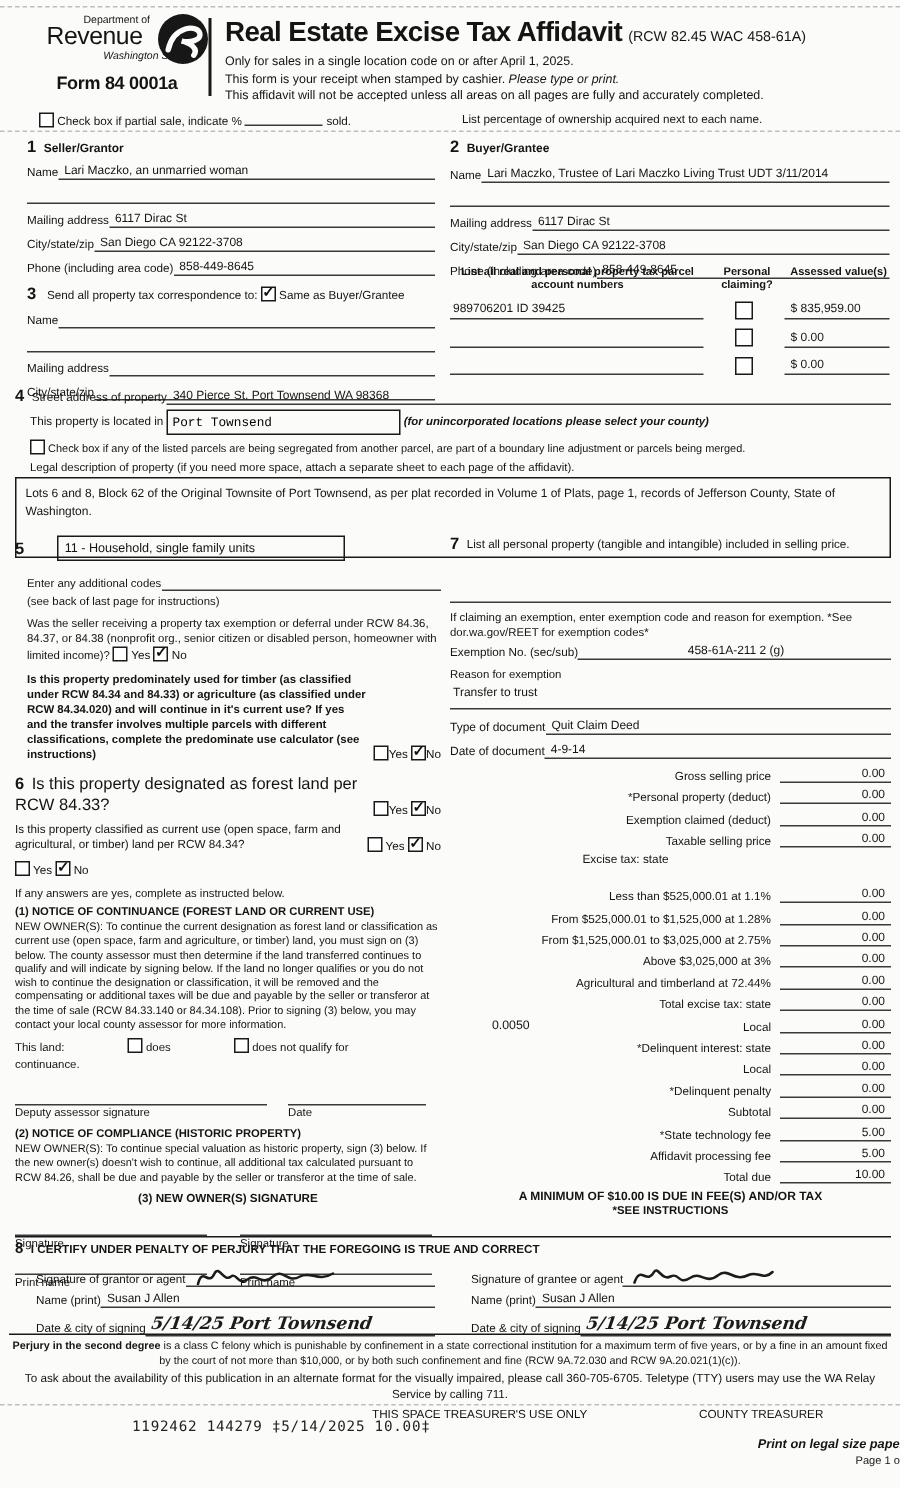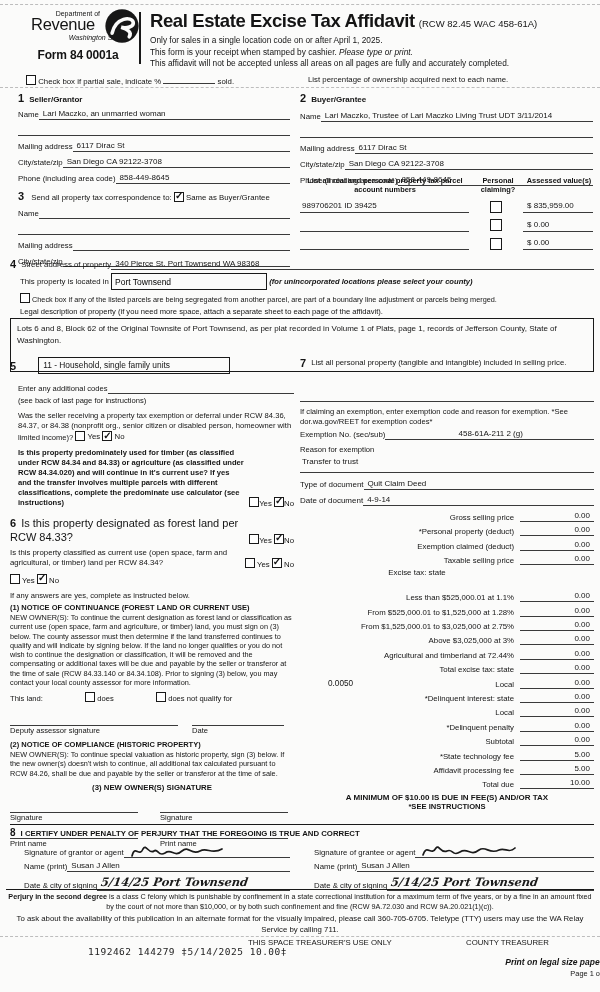--- a/index.html
+++ b/index.html
@@ -34,21 +34,21 @@
   .sec-title{font-size:8px;font-weight:bold}
   
   .phead{display:flex;font-weight:bold;font-size:7.4px;text-align:center;line-height:1.25}
   .ph1{width:170px}.ph2{width:56px}.ph3{width:66px}
   .prow{display:flex;align-items:flex-end;margin-top:6px}
   .prow .pnum{width:170px;border-bottom:1px solid #3a3a3a;min-height:10px;font-size:8px;padding:0 2px 1px 2px}
   .prow .pcb{width:56px;text-align:center}
   .prow .pval{width:66px;border-bottom:1px solid #3a3a3a;min-height:10px;font-size:8px;padding:0 2px 1px 4px}
   
   .inpbox{display:inline-block;border:1.5px solid #191919;width:148px;height:13px;font-size:8.5px;
-          font-family:Liberation Sans, sans-serif;padding:1px 3px;background:#fbfbfa;vertical-align:middle}
+          font-family:Liberation Mono, monospace;padding:1px 3px;background:#fbfbfa;vertical-align:middle}
   .legalbox{border:1.5px solid #191919;min-height:44px;padding:4px 6px;font-size:8px;line-height:1.6;margin-top:2px}
   
   .qrow{display:flex;align-items:flex-end;margin-bottom:6px}
   .qrow .qt{flex:1;padding-right:4px;line-height:1.3;font-size:7.6px}
   .para{font-size:7.3px;line-height:1.28;text-align:left;margin:0 0 5px 0}
   .ntitle{font-size:7.5px;font-weight:bold;margin:3px 0 1px 0}
   .sigline{display:inline-block}
   .sigline .ln{border-bottom:1px solid #3a3a3a;height:10px}
   .sigline .sl{font-size:7.6px;margin-top:1px}
   
@@ -237,20 +237,21 @@
     </div>
     <div style="margin-top:5px;font-size:7.6px">If any answers are yes, complete as instructed below.</div>
     <div class="ntitle">(1) NOTICE OF CONTINUANCE (FOREST LAND OR CURRENT USE)</div>
     <div class="para">NEW OWNER(S): To continue the current designation as forest land or classification as current use (open space, farm and agriculture, or timber) land, you must sign on (3) below. The county assessor must then determine if the land transferred continues to qualify and will indicate by signing below. If the land no longer qualifies or you do not wish to continue the designation or classification, it will be removed and the compensating or additional taxes will be due and payable by the seller or transferor at the time of sale (RCW 84.33.140 or 84.34.108). Prior to signing (3) below, you may contact your local county assessor for more information.</div>
     <div style="font-size:7.6px;margin-top:3px">
       <span>This land:</span>
       <span style="display:inline-block;width:38px"></span>
       <span class="cb"></span> <span>does</span>
       <span style="display:inline-block;width:38px"></span>
       <span class="cb"></span> <span>does not qualify for</span>
+      <div style="margin-top:2px">continuance.</div>
     </div>
     <div style="margin-top:12px;display:flex;gap:14px">
       <span class="sigline" style="width:168px"><span class="ln" style="display:block"></span><span class="sl">Deputy assessor signature</span></span>
       <span class="sigline" style="width:92px"><span class="ln" style="display:block"></span><span class="sl">Date</span></span>
     </div>
     <div class="ntitle" style="margin-top:5px">(2) NOTICE OF COMPLIANCE (HISTORIC PROPERTY)</div>
     <div class="para">NEW OWNER(S): To continue special valuation as historic property, sign (3) below. If the new owner(s) doesn't wish to continue, all additional tax calculated pursuant to RCW 84.26, shall be due and payable by the seller or transferor at the time of sale.</div>
     <div style="text-align:center;font-weight:bold;font-size:7.8px;margin:4px 0 10px 0">(3) NEW OWNER(S) SIGNATURE</div>
     <div style="display:flex;gap:22px">
       <span class="sigline" style="width:128px"><span class="ln" style="display:block"></span><span class="sl">Signature</span></span>

